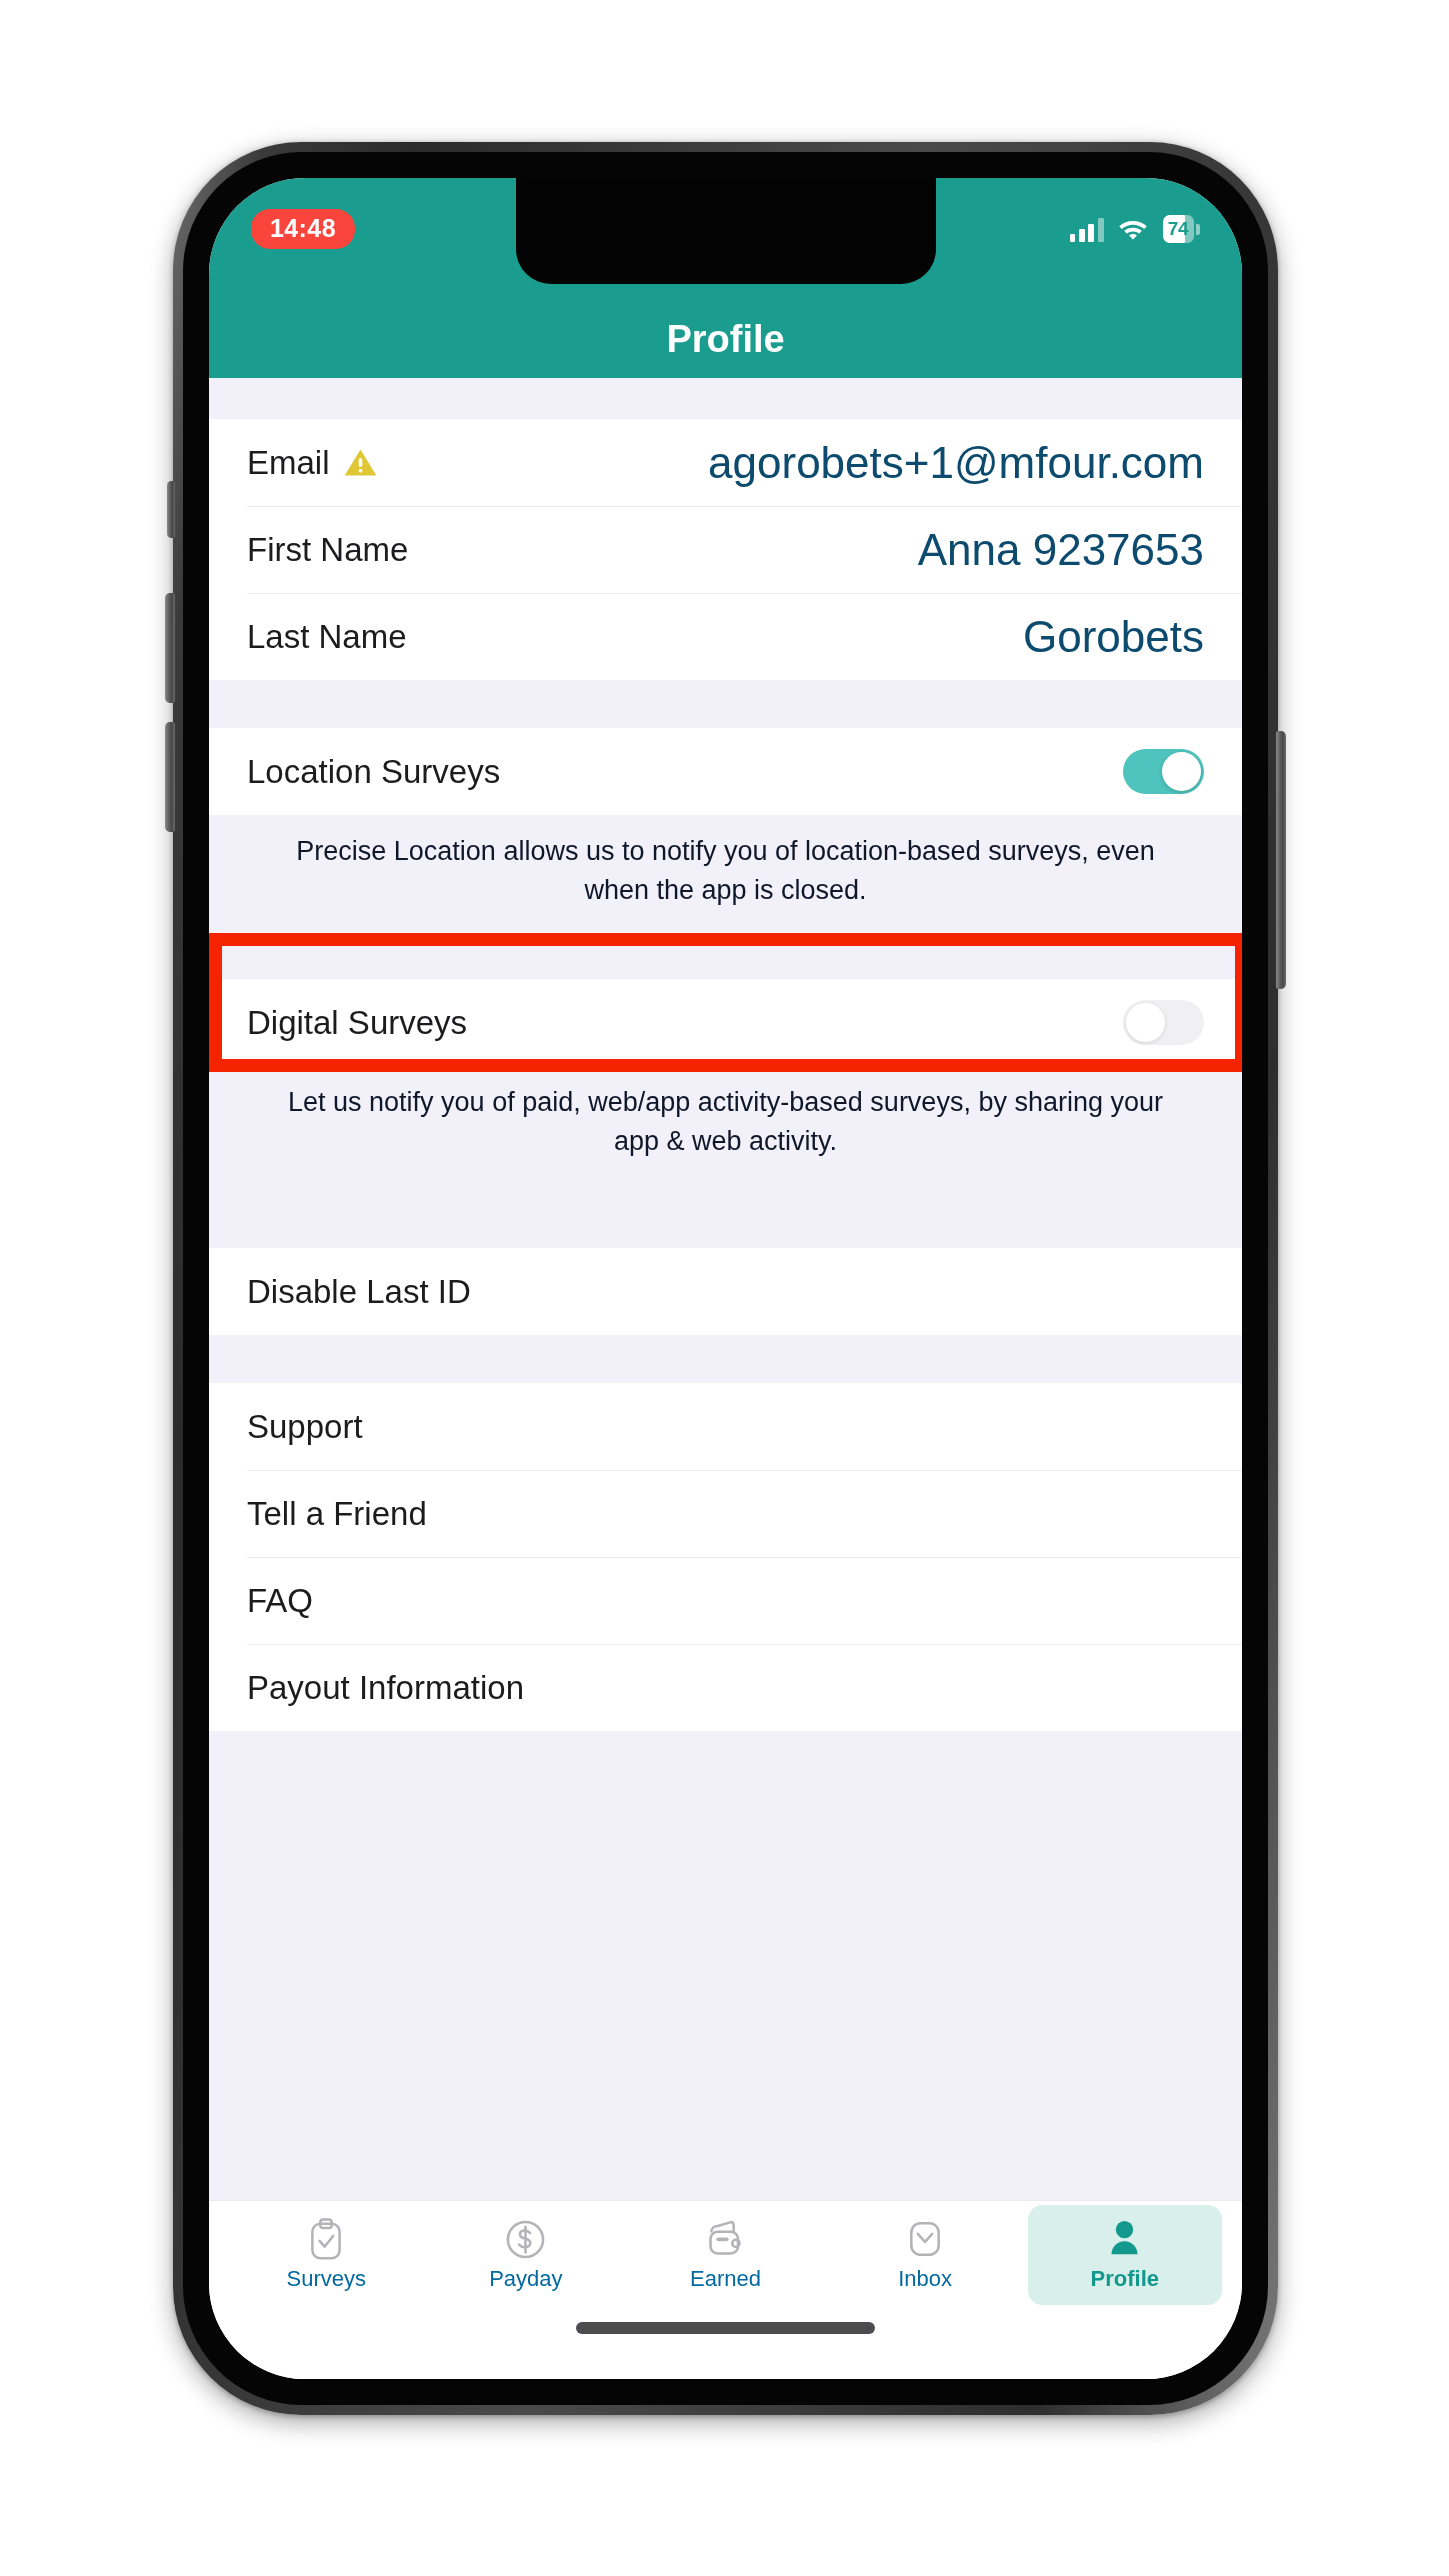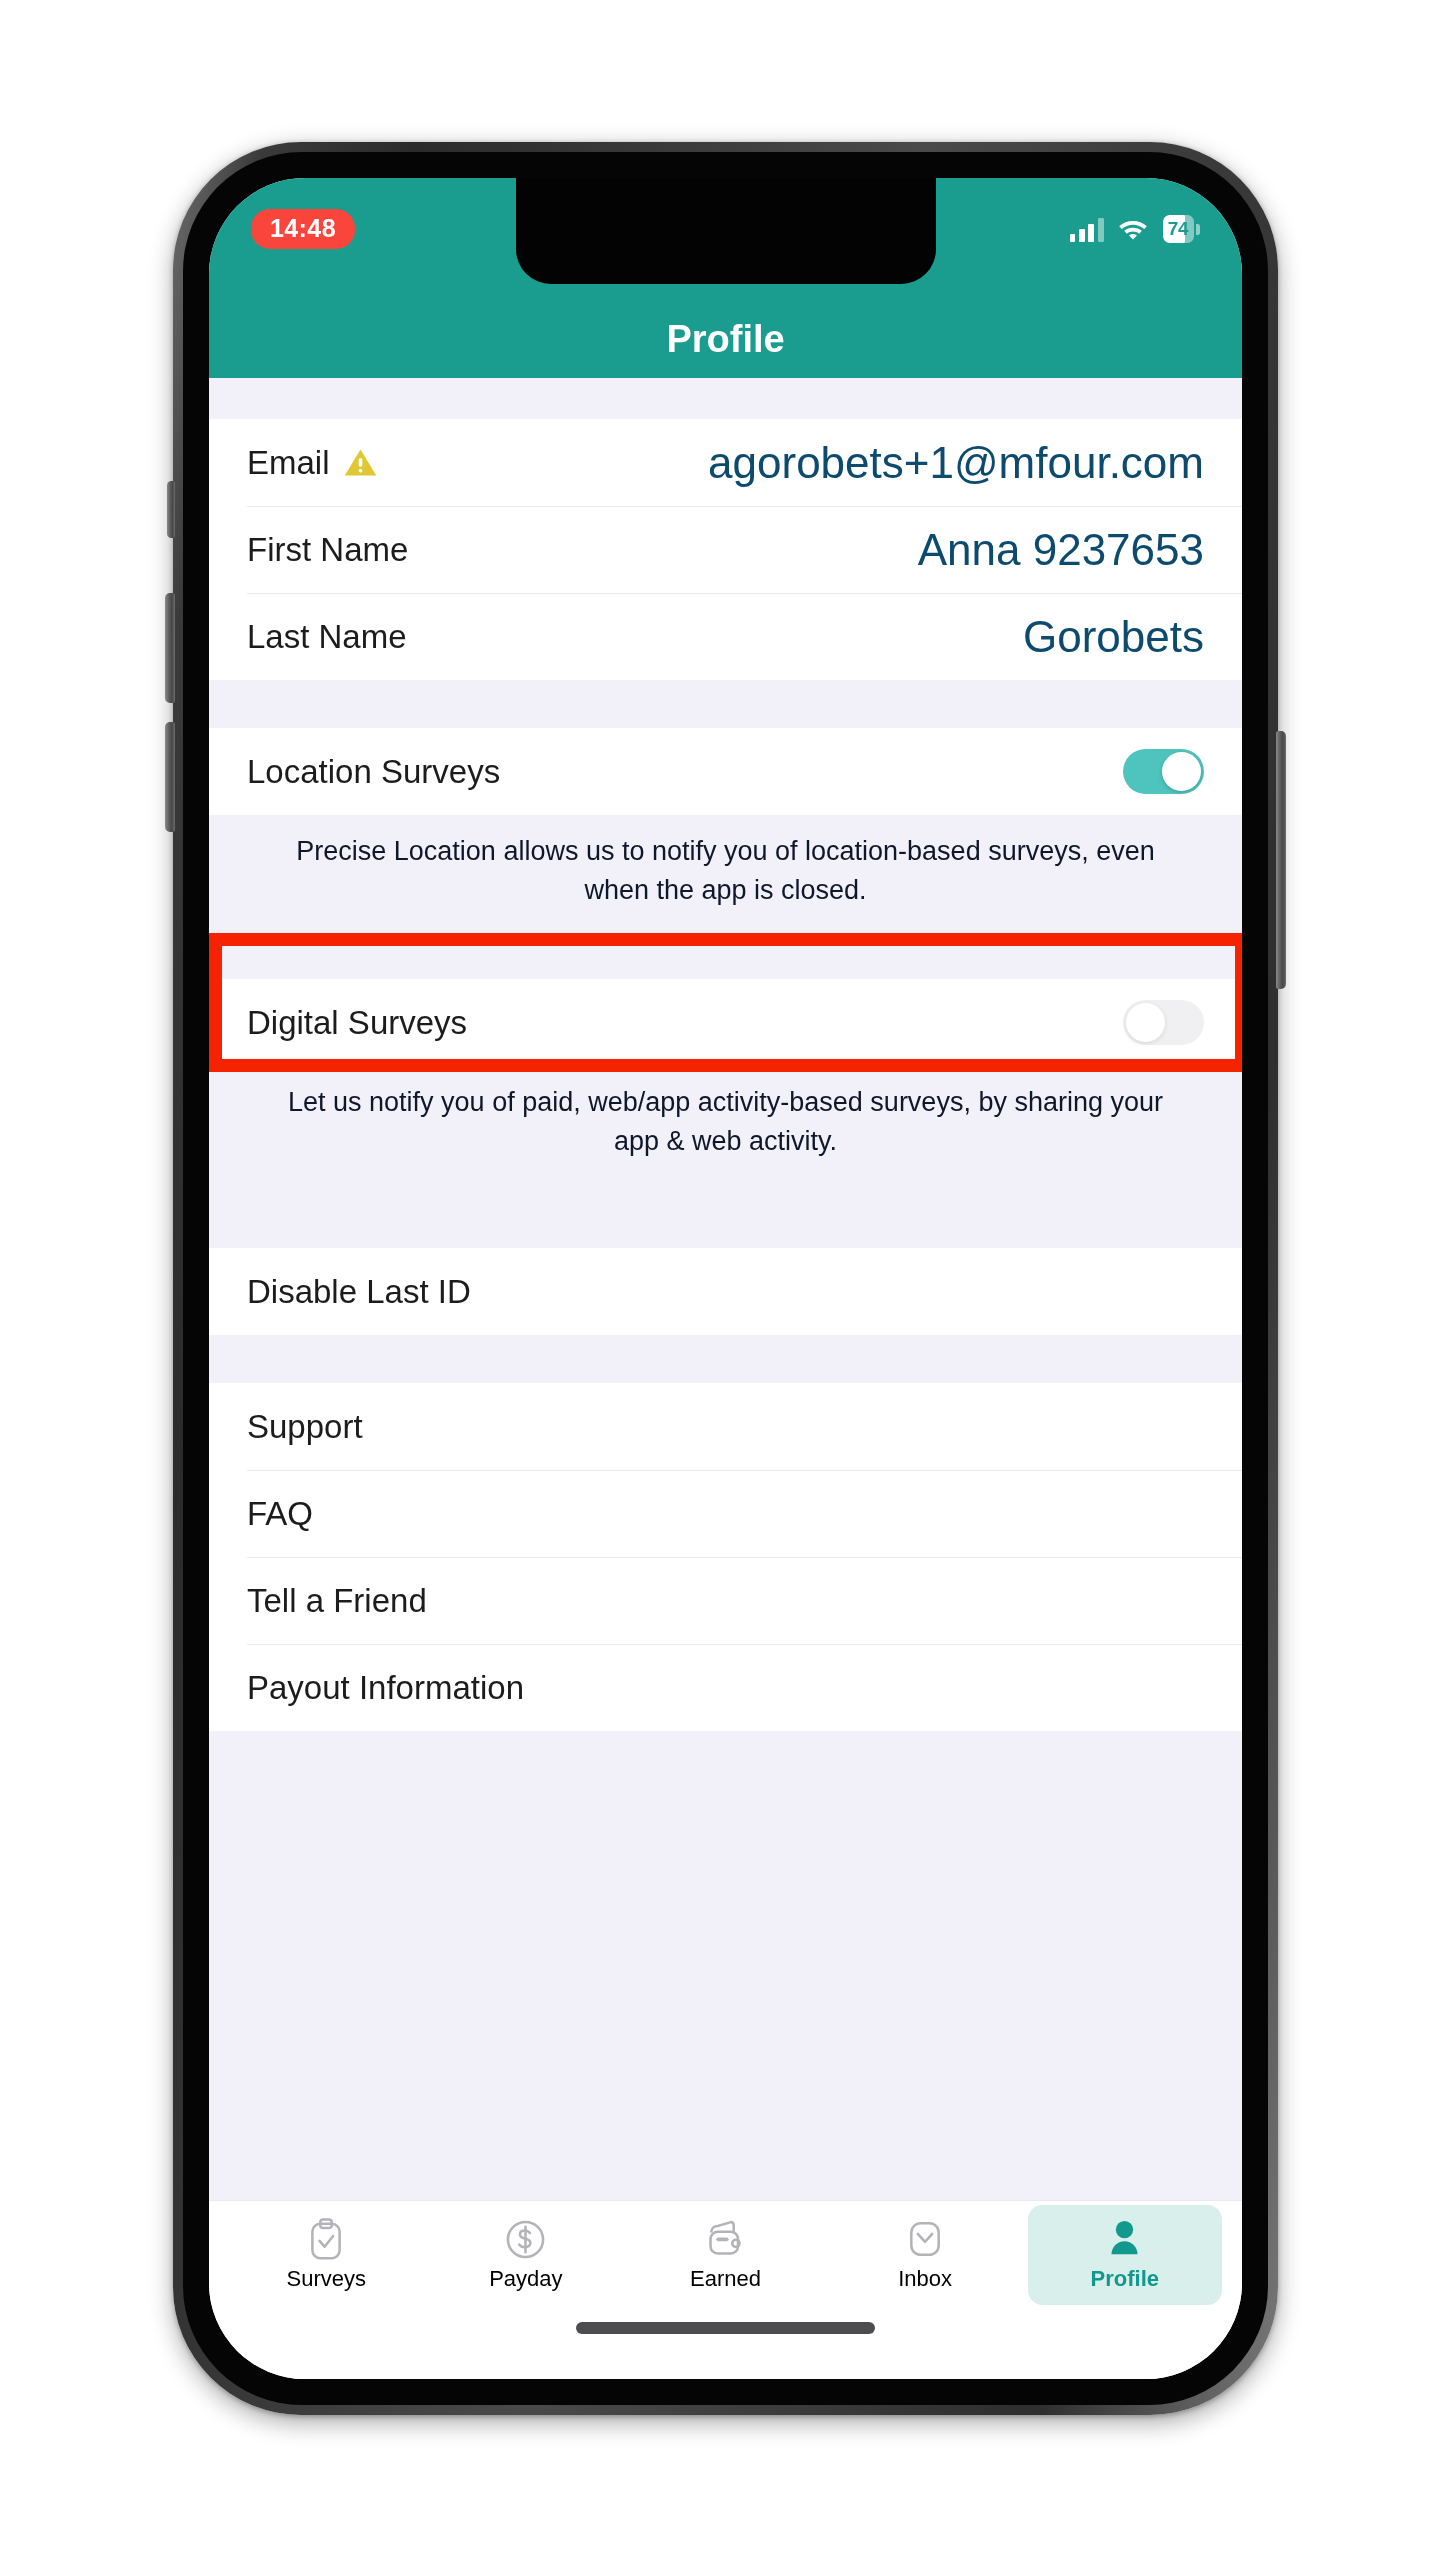--- a/index.html
+++ b/index.html
@@ -247,21 +247,21 @@
     flex: 1 1 0;
     display: flex;
     flex-direction: column;
     align-items: center;
     justify-content: center;
     gap: 5.8px;
     border-radius: 14.5px;
     margin: 4.3px 2.9px;
   }
   .tab .tab-icon { height: 43px; display: flex; align-items: center; justify-content: center; }
-  .tab .tab-label { font-size: 22px; color: #000000; }
+  .tab .tab-label { font-size: 22px; color: #0369a1; }
   .tab.active { background: #d8efeb; }
   .tab.active .tab-label { color: #12988c; font-weight: bold; }
 
   #home-indicator-wrap {
     flex: 0 0 auto;
     height: 70px;
     background: #ffffff;
     display: flex;
     align-items: flex-start;
     justify-content: center;
@@ -377,24 +377,24 @@
           </div>
         </div>
 
         <div class="gap gap-md"></div>
 
         <div class="card">
           <div class="row">
             <div class="row-label">Support</div>
           </div>
           <div class="row">
+            <div class="row-label">Tell a Friend</div>
+          </div>
+          <div class="row">
             <div class="row-label">FAQ</div>
-          </div>
-          <div class="row">
-            <div class="row-label">Tell a Friend</div>
           </div>
           <div class="row">
             <div class="row-label">Payout Information</div>
           </div>
         </div>
 
         <div id="annotation-box" style="top: 555px; height: 139px; border-color: rgb(245, 35, 0);"></div>
       </div>
 
       <div id="tab-bar">

